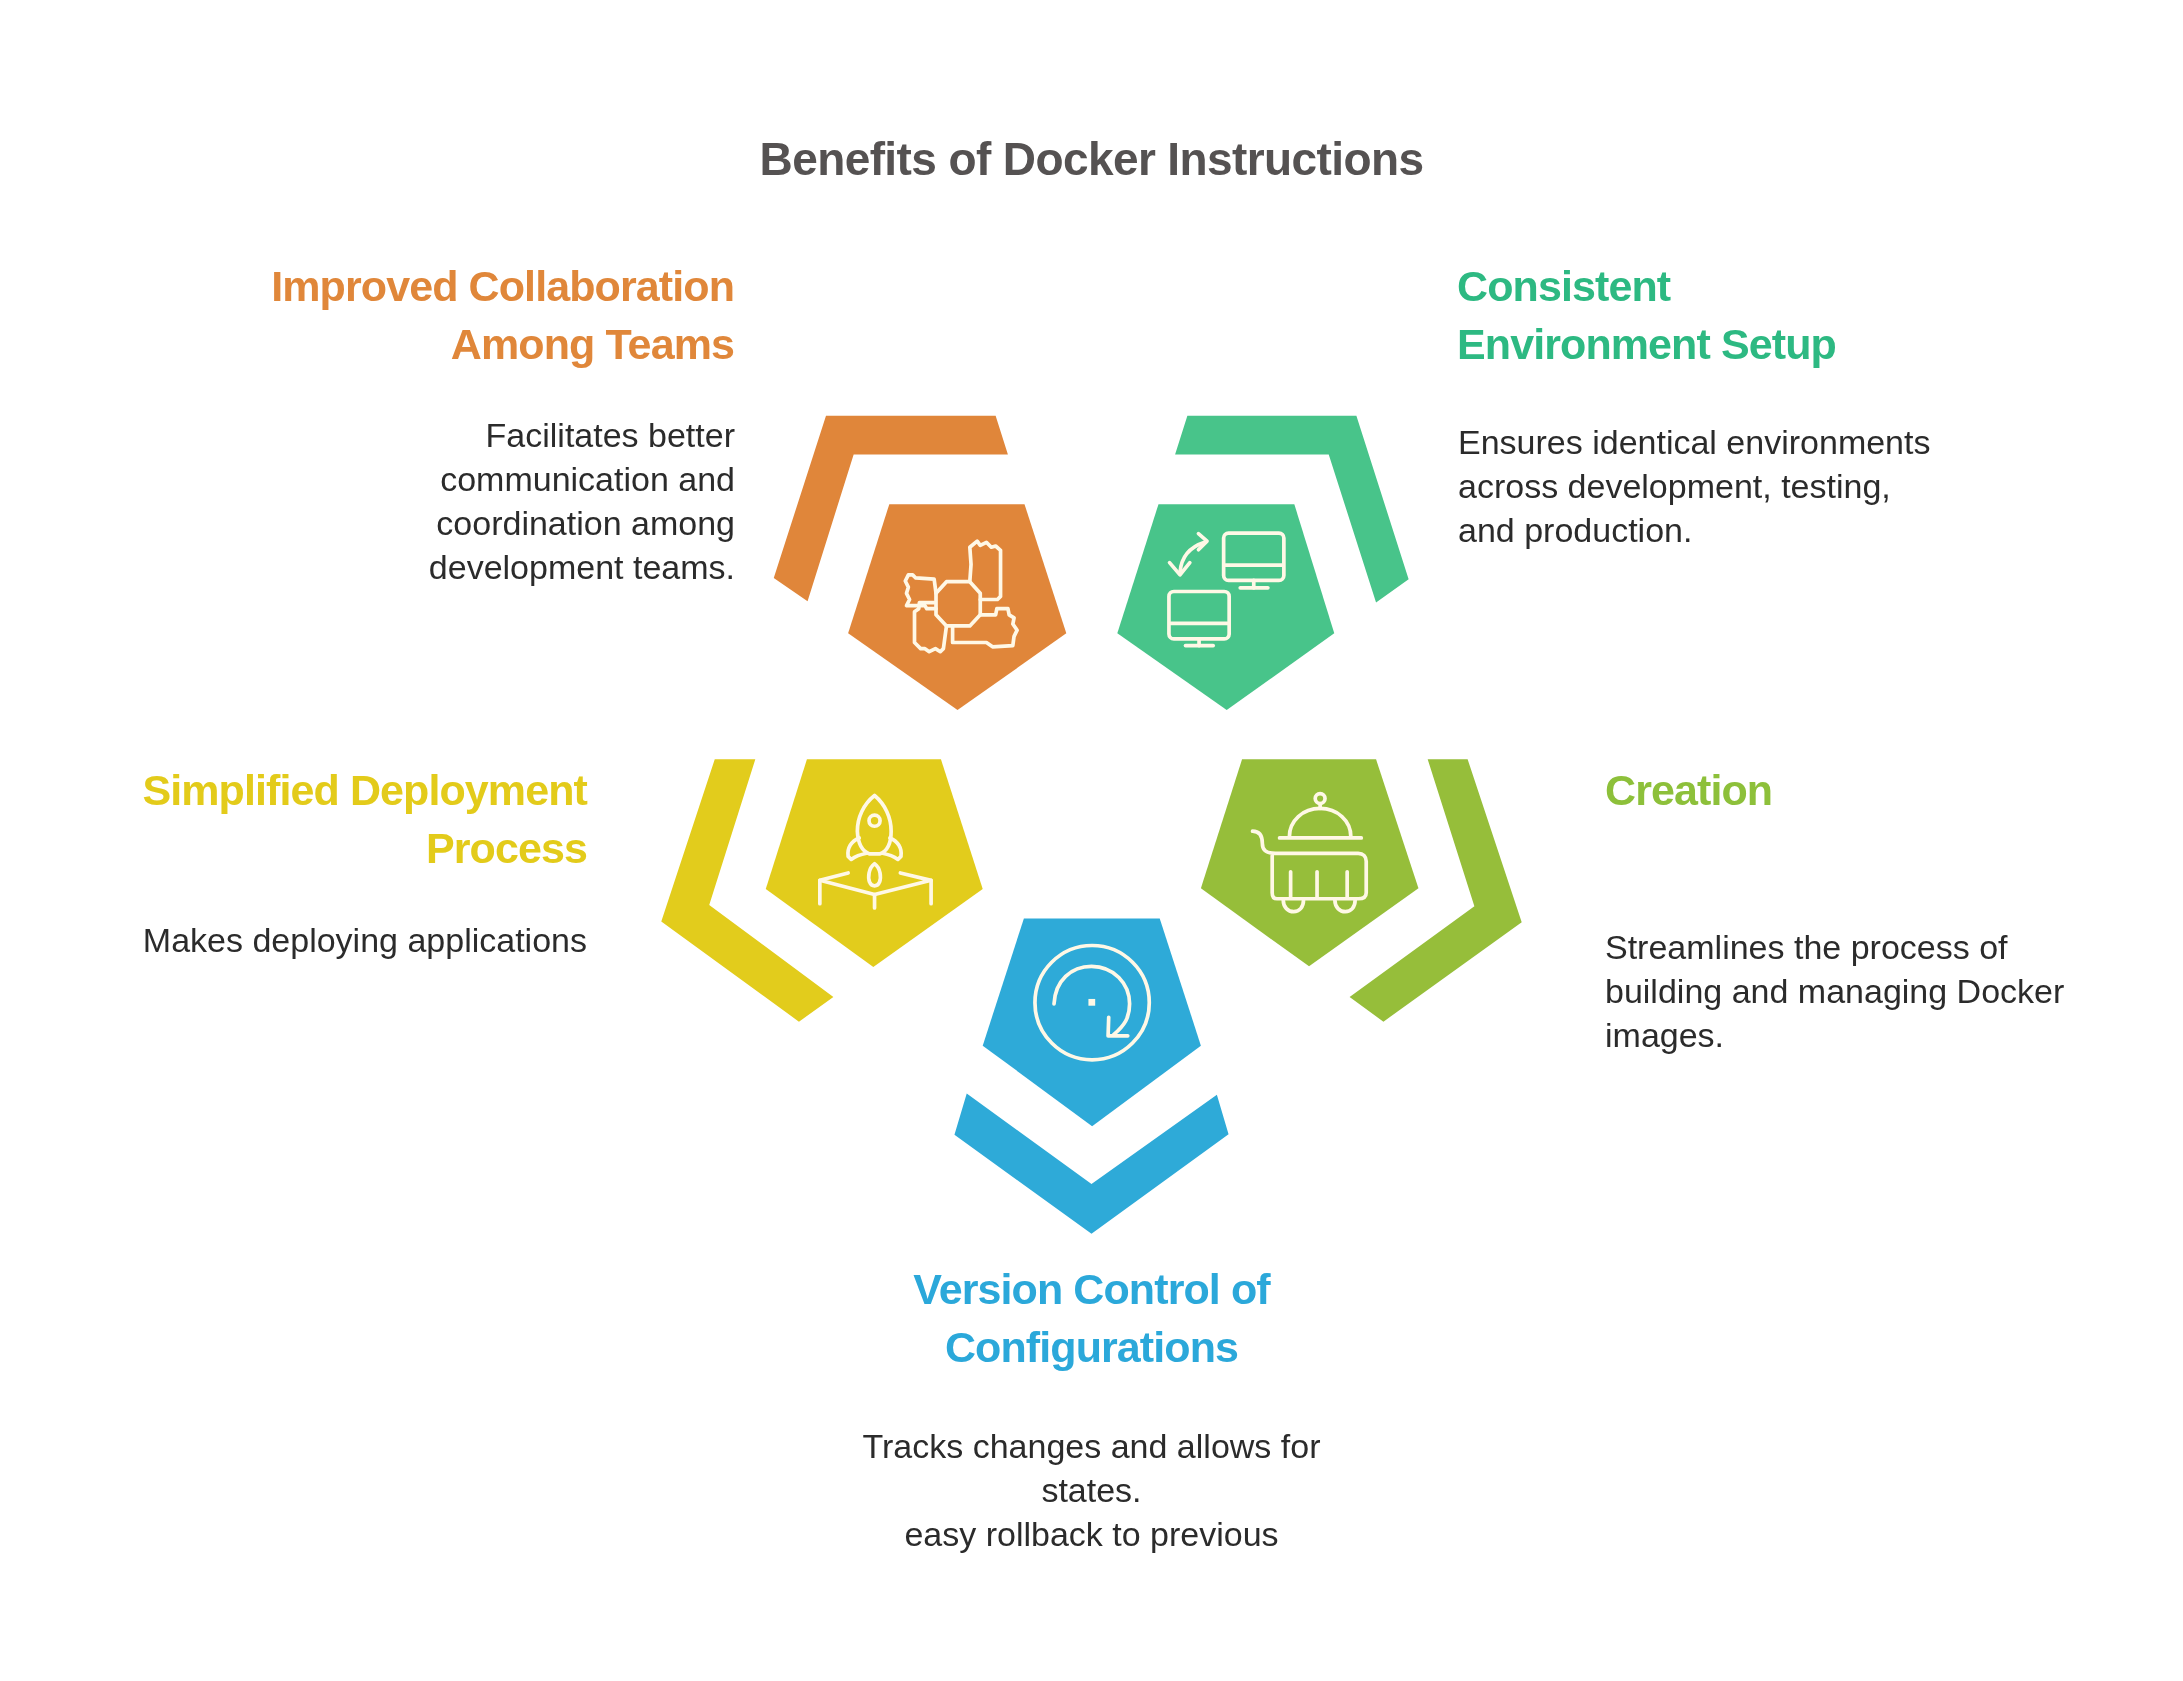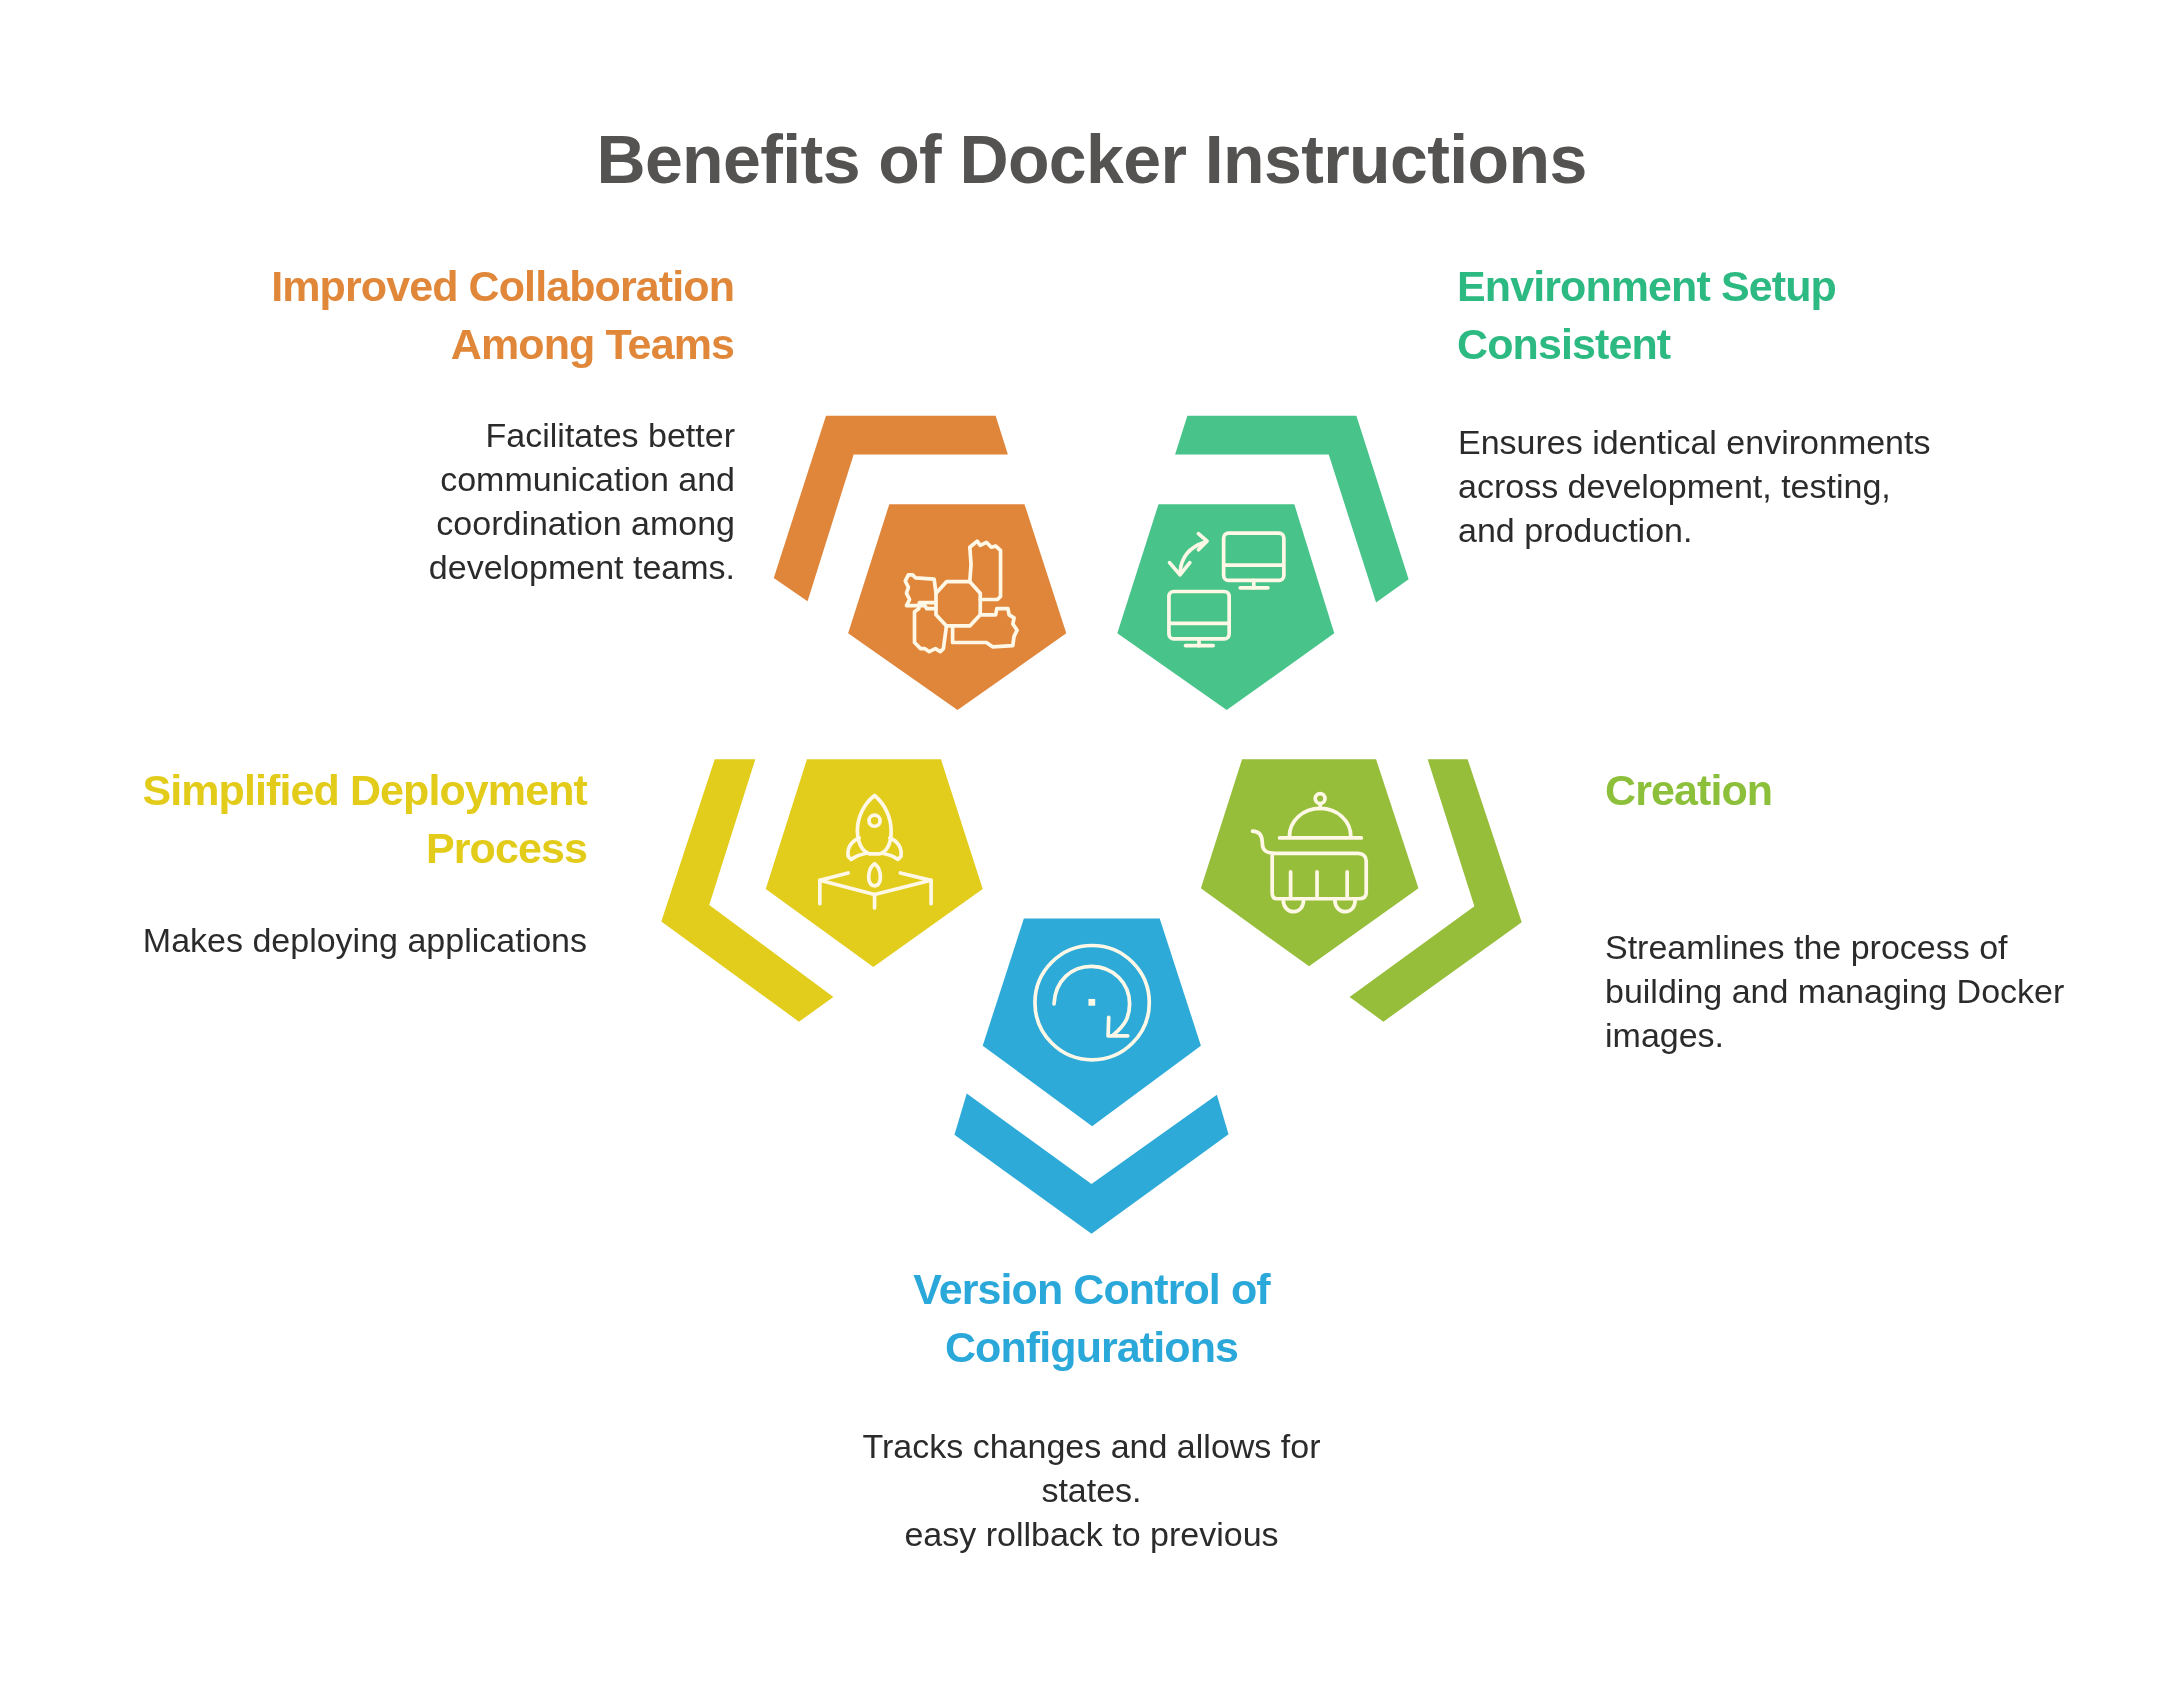--- a/index.html
+++ b/index.html
@@ -1,20 +1,20 @@
 <!DOCTYPE html>
 <html style="font-size:9.8px"><head>
 <meta charset="utf-8">
 <style>
   html, body { margin: 0; padding: 0; background: #ffffff; }
   body { width: 2183px; height: 1682px; position: relative; overflow: hidden; font-family: "Liberation Sans", sans-serif; }
   #diagram { position: absolute; left: 0; top: 0; width: 2183px; height: 1682px; }
   .title {
     position: absolute; left: 0; width: 2183px; top: 122px; text-align: center;
-    font-family: "Liberation Sans", sans-serif; font-weight: bold; font-size: 68px;
+    font-family: "Liberation Sans", sans-serif; font-weight: bold; font-size: 46px;
     color: #555252; letter-spacing: -0.6px; line-height: 74px;
   }
   .heading {
     position: absolute; font-family: "Liberation Sans", sans-serif; font-weight: bold;
     font-size: 43px; line-height: 58px; letter-spacing: -0.9px; white-space: nowrap;
   }
   .desc {
     position: absolute; font-family: "Liberation Sans", sans-serif; font-weight: normal;
     font-size: 34px; line-height: 44px; color: #2b2b2b; white-space: nowrap;
   }
@@ -110,22 +110,22 @@
   <span class="line">Among Teams</span>
 </div>
 <div class="desc right" style="left: 246px; width: 489px; top: 413px; color: rgb(43, 43, 43);">
   <span class="line">Facilitates better</span>
   <span class="line">communication and</span>
   <span class="line">coordination among</span>
   <span class="line">development teams.</span>
 </div>
 
 <div class="heading left" style="left:1457px; width:553px; top:257px; color:#2db982;">
+  <span class="line">Consistent</span>
   <span class="line">Environment Setup</span>
-  <span class="line">Consistent</span>
 </div>
 <div class="desc left" style="left: 1458px; width: 553px; top: 420px; color: rgb(43, 43, 43);">
   <span class="line">Ensures identical environments</span>
   <span class="line">across development, testing,</span>
   <span class="line">and production.</span>
 </div>
 
 <div class="heading right" style="left:37px; width:550px; top:761px; color:#e3cb1a;">
   <span class="line">Simplified Deployment</span>
   <span class="line">Process</span>

